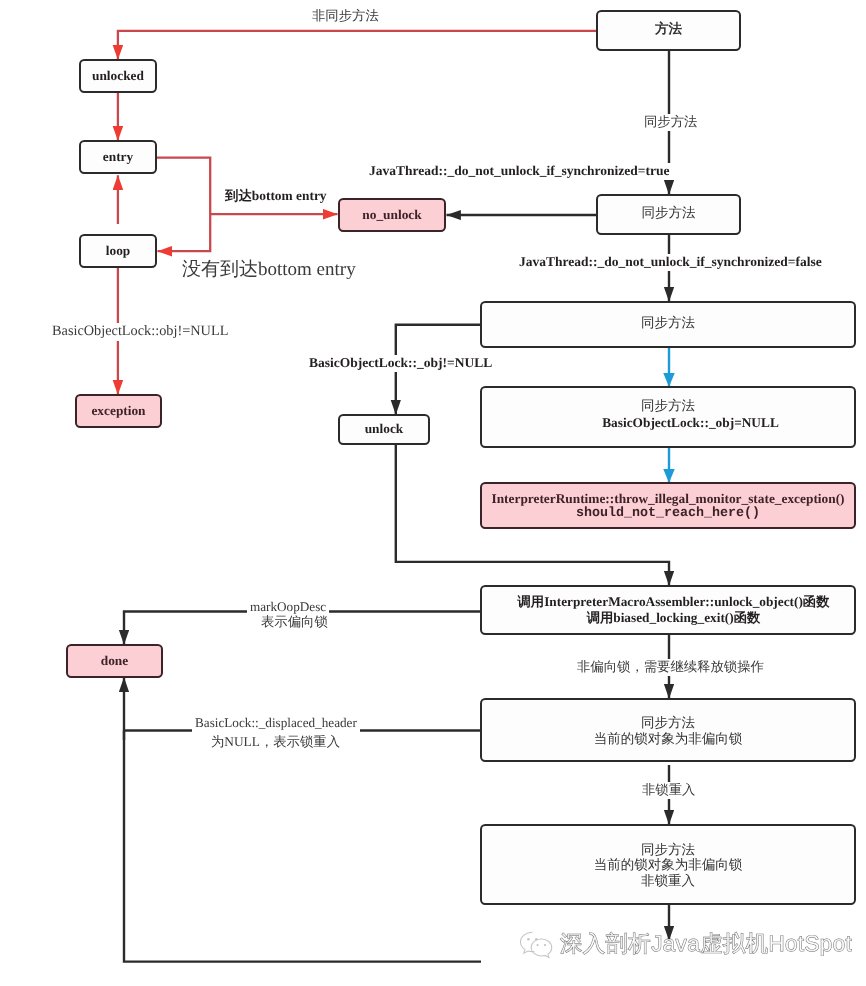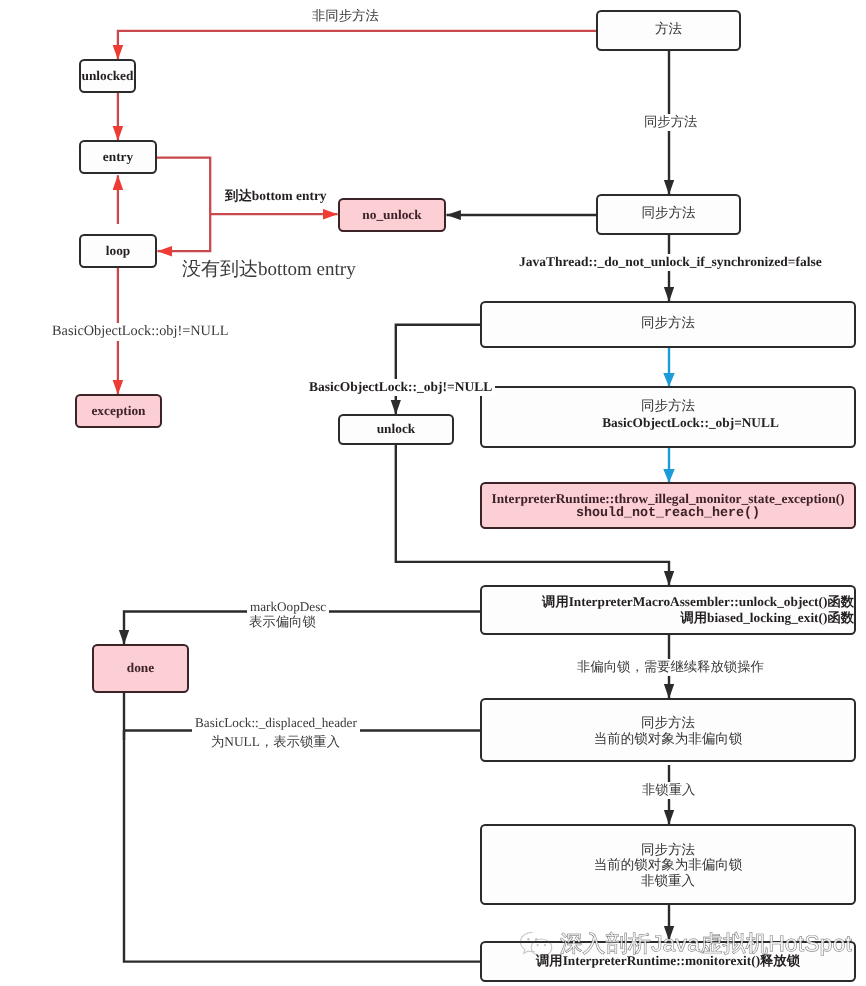--- a/index.html
+++ b/index.html
@@ -7,21 +7,21 @@
   body{width:866px;height:986px;position:relative;overflow:hidden;
        font-family:"Liberation Serif",serif;-webkit-font-smoothing:antialiased;text-rendering:geometricPrecision;}
   #stage{position:absolute;left:0;top:0;width:866px;height:986px;}
   svg#wires{position:absolute;left:0;top:0;width:866px;height:986px;}
 
   .node{position:absolute;box-sizing:border-box;display:flex;flex-direction:column;will-change:transform;
         align-items:center;justify-content:center;text-align:center;
         border:2.2px solid #2b2b2b;border-radius:5.2px;background:#fdfdfd;}
   .node.pink{background:#fccfd4;border-color:#3b2328;}
   .node.pink .en{color:#3d2228;}
-  .node.leftal{align-items:flex-end;text-align:left;}
+  .node.leftal{align-items:center;text-align:left;}
 
   .en{font-family:"Liberation Serif",serif;font-weight:bold;font-size:13.35px;
       color:#231f20;line-height:1.26;}
   .cn{font-family:"Liberation Serif",serif;font-size:13.5px;color:#333;line-height:1.17;}
   .node.single .cn{position:relative;top:-1.5px;}
   .node.multi .cn{position:relative;top:0.8px;}
   .mix{font-family:"Liberation Serif",serif;font-weight:bold;font-size:13.3px;
        color:#231f20;line-height:1.21;}
 
   .lbl{position:absolute;white-space:nowrap;background:#fff;padding:1px 3px;will-change:transform;
@@ -85,25 +85,25 @@
         <path d="M157,157.7 L210.2,157.7 L210.2,251.2 L157.5,251.2" marker-end="url(#ar-red)"></path>
         <path d="M210.2,214.2 L337.5,214.2" marker-end="url(#ar-red)"></path>
         <path d="M117.9,268 L117.9,394.5" marker-end="url(#ar-red)"></path>
       </g>
   <g fill="none" stroke="#1c9bd8" stroke-width="2.4" id="g-blue">
         <path d="M669,348 L669,386.5" marker-end="url(#ar-blue)"></path>
         <path d="M669,448 L669,482.5" marker-end="url(#ar-blue)"></path>
       </g>
 </svg>
 
-<div class="node single" style="left:596px;top:10px;width:145px;height:41px;">
+<div class="node single" style="left:596px;top:10px;width:145px;height:41px;font-weight:bold;">
   <span class="cn">方法</span>
 </div>
 
-<div class="node" style="left:79px;top:59px;width:57px;height:34px;">
+<div class="node" style="left:79px;top:59px;width:78px;height:34px;">
   <span class="en">unlocked</span>
 </div>
 
 <div class="node" style="left:79px;top:140px;width:78px;height:34px;">
   <span class="en">entry</span>
 </div>
 
 <div class="node" style="left:79px;top:234px;width:78px;height:34px;">
   <span class="en">loop</span>
 </div>
@@ -127,81 +127,81 @@
 <div class="node multi" style="left:480px;top:386px;width:376px;height:62px;">
   <span class="cn" style="top:-2.6px;">同步方法</span>
   <span class="en" style="position:relative;top:-1.2px;margin-left:45px;">BasicObjectLock::_obj=NULL</span>
 </div>
 
 <div class="node pink" style="left:480px;top:482px;width:376px;height:47px;">
   <span class="en" style="position:relative;top:2px;">InterpreterRuntime::throw_illegal_monitor_state_exception()</span>
   <span class="en" style="position:relative;top:0.4px;font-family:Liberation Mono, monospace;">should_not_reach_here()</span>
 </div>
 
-<div class="node" style="left:338px;top:414px;width:116px;height:31px;">
+<div class="node" style="left:338px;top:414px;width:92px;height:31px;">
   <span class="en">unlock</span>
 </div>
 
 <div class="node leftal" style="left:480px;top:585px;width:376px;height:50px;padding-left:11px;">
   <span class="mix">调用InterpreterMacroAssembler::unlock_object()函数</span>
   <span class="mix">调用biased_locking_exit()函数</span>
 </div>
 
 <div class="node multi" style="left:480px;top:698px;width:376px;height:64px;">
   <span class="cn">同步方法</span>
   <span class="cn">当前的锁对象为非偏向锁</span>
 </div>
 
 <div class="node multi" style="left:480px;top:824px;width:376px;height:81px;">
   <span class="cn">同步方法</span>
   <span class="cn">当前的锁对象为非偏向锁</span>
   <span class="cn">非锁重入</span>
 </div>
 
-<div class="node" style="left:480px;top:941px;width:376px;height:41px;">
-  <span class="mix">调用InterpreterRuntime::monitorexit()释放锁</span>
-</div>
-
-<div class="node pink" style="left:92px;top:644px;width:97px;height:49px;">
+
+<div class="node pink" style="left:66px;top:644px;width:97px;height:34px;">
   <span class="en">done</span>
 </div>
 
 <div class="lbl c" style="left:309px;top:8px;">
   <span>非同步方法</span>
 </div>
 
 <div class="lbl c" style="left:641px;top:114px;">
   <span>同步方法</span>
 </div>
 
 <div class="lbl cb" style="left:222px;top:188px;">
   <span>到达bottom entry</span>
 </div>
 
 <div class="lbl cr" style="left:179px;top:259px;">
   <span>没有到达bottom entry</span>
 </div>
 
+<div class="lbl b" style="left:366px;top:163px;">
+  <span>JavaThread::_do_not_unlock_if_synchronized=true</span>
+</div>
 
 <div class="lbl b" style="left:516px;top:254px;">
   <span>JavaThread::_do_not_unlock_if_synchronized=false</span>
 </div>
 
 <div class="lbl rp" style="left:29px;top:323px;margin-left:20px;">
   <span>BasicObjectLock::obj!=NULL</span>
 </div>
 
-<div class="lbl b" style="left:306px;top:355px;margin-top:24px;">
+<div class="lbl b" style="left:306px;top:355px;">
   <span>BasicObjectLock::_obj!=NULL</span>
 </div>
 
 <div class="lbl r" style="left:247px;top:599px;">
   <span>markOopDesc</span>
 </div>
-<div class="lbl c" style="left:246px;top:614px;">
+<div class="lbl c" style="left:258px;top:614px;">
   <span>表示偏向锁</span>
 </div>
 
 <div class="lbl c" style="left:574px;top:659px;">
   <span>非偏向锁，需要继续释放锁操作</span>
 </div>
 
 <div class="lbl r" style="left:192px;top:715px;">
   <span>BasicLock::_displaced_header</span>
 </div>

